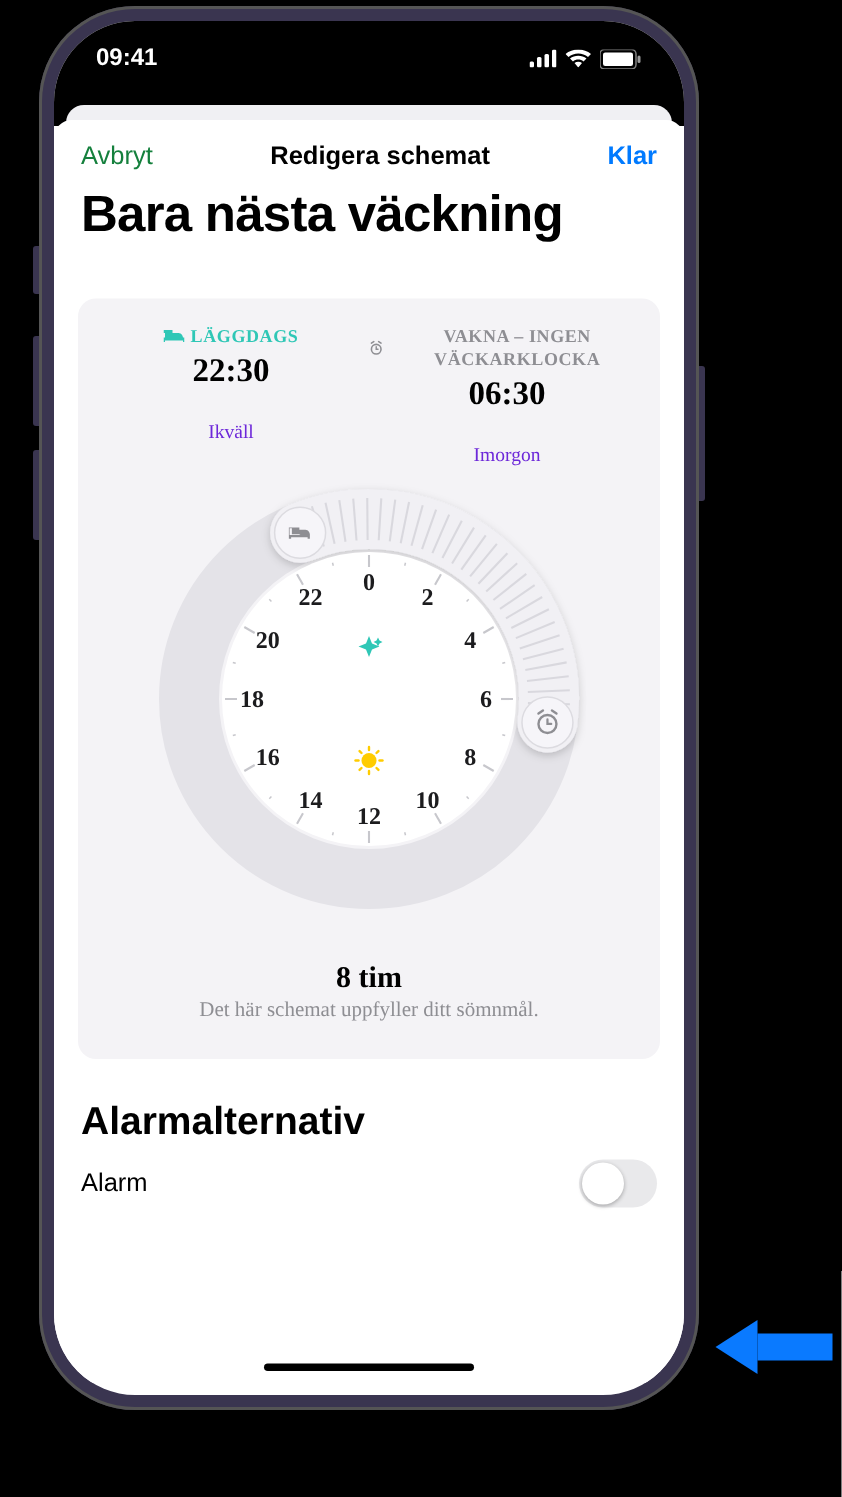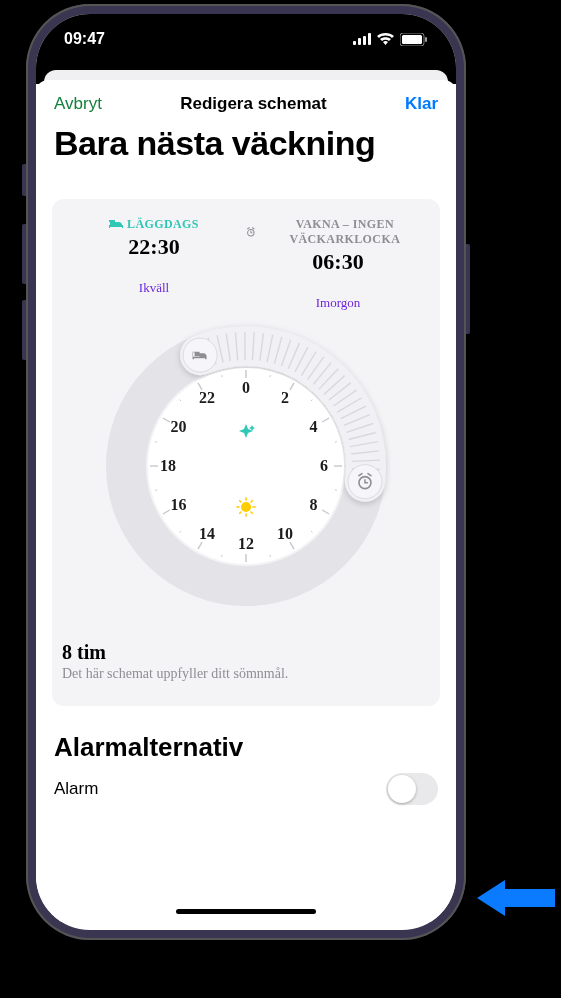--- a/index.html
+++ b/index.html
@@ -150,21 +150,21 @@
     gap: 4px;
   }
   .time-label.bed { color: #2fc7b6; }
   .time-value { font-size: 22px; font-weight: 700; margin-top: 2px; }
   .time-sub { font-size: 13px; color: #6d28d9; margin-top: 20px; }
   .dial-wrap {
     display: flex;
     justify-content: center;
     margin: 10px 0 30px 0;
   }
-  .duration-wrap { }
+  .duration-wrap { text-align: center; }
   .duration-value { font-size: 20px; font-weight: 700; }
   .duration-sub { font-size: 14px; color: #8e8e93; margin-top: 2px; }
   .section-title {
     font-size: 26px;
     font-weight: 700;
     padding: 0 18px;
     margin-top: 26px;
   }
   .alarm-row {
     display: flex;
@@ -230,21 +230,21 @@
 
 <div class="phone-frame">
   <div class="phone-buttons-left"></div>
   <div class="phone-buttons-left2"></div>
   <div class="phone-buttons-left3"></div>
   <div class="phone-buttons-right"></div>
   <div class="screen">
     <div class="notch"></div>
 
     <div class="status-bar">
-      <span>09:47</span>
+      <span>09:41</span>
       <div class="status-right">
         <svg width="18" height="12" viewBox="0 0 18 12">
             <rect x="0" y="8" width="3" height="4" fill="#fff" rx="1"></rect>
             <rect x="5" y="5" width="3" height="7" fill="#fff" rx="1"></rect>
             <rect x="10" y="3" width="3" height="9" fill="#fff" rx="1"></rect>
             <rect x="15" y="0" width="3" height="12" fill="#fff" rx="1"></rect>
           </svg>
         <svg width="17" height="12" viewBox="0 0 17 12">
             <path d="M8.5 12 L11 9 C9.5 7.8 7.5 7.8 6 9 Z M3 6 C6 3.5 11 3.5 14 6 L12 8 C10 6.3 7 6.3 5 8 Z M0 3 C4.5 -1 12.5 -1 17 3 L15 5 C11.5 1.8 5.5 1.8 2 5 Z" fill="#fff"></path>
           </svg>

